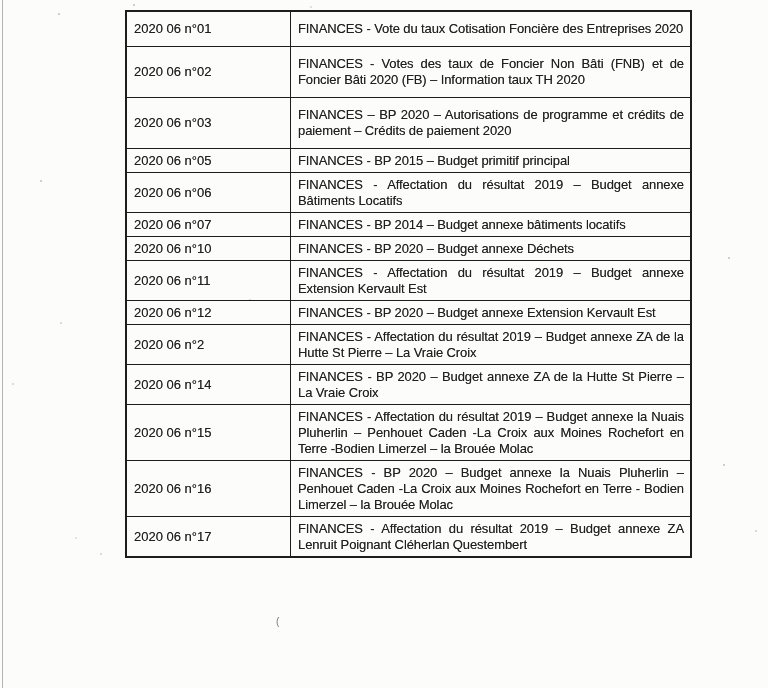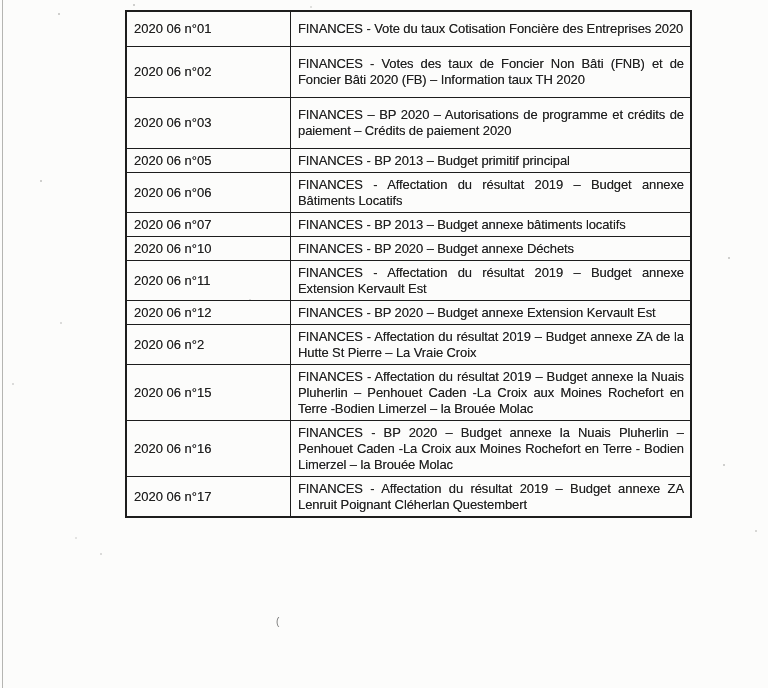--- a/index.html
+++ b/index.html
@@ -119,47 +119,51 @@
         <tr>
           <td class="col-ref">2020 06 n°02</td>
           <td class="col-title">FINANCES - Votes des taux de Foncier Non Bâti (FNB) et de Foncier Bâti 2020 (FB) – Information taux TH 2020</td>
         </tr>
         <tr>
           <td class="col-ref">2020 06 n°03</td>
           <td class="col-title">FINANCES – BP 2020 – Autorisations de programme et crédits de paiement – Crédits de paiement 2020</td>
         </tr>
         <tr>
           <td class="col-ref">2020 06 n°05</td>
-          <td class="col-title">FINANCES - BP 2013 – Budget primitif principal</td>
+          <td class="col-title">FINANCES - BP 2015 – Budget primitif principal</td>
         </tr>
         <tr>
           <td class="col-ref">2020 06 n°06</td>
           <td class="col-title">FINANCES - Affectation du résultat 2019 – Budget annexe Bâtiments Locatifs</td>
         </tr>
         <tr>
           <td class="col-ref">2020 06 n°07</td>
-          <td class="col-title">FINANCES - BP 2013 – Budget annexe bâtiments locatifs</td>
+          <td class="col-title">FINANCES - BP 2014 – Budget annexe bâtiments locatifs</td>
         </tr>
         <tr>
           <td class="col-ref">2020 06 n°10</td>
           <td class="col-title">FINANCES - BP 2020 – Budget annexe Déchets</td>
         </tr>
         <tr>
           <td class="col-ref">2020 06 n°11</td>
           <td class="col-title">FINANCES - Affectation du résultat 2019 – Budget annexe Extension Kervault Est</td>
         </tr>
         <tr>
           <td class="col-ref">2020 06 n°12</td>
           <td class="col-title">FINANCES - BP 2020 – Budget annexe Extension Kervault Est</td>
         </tr>
         <tr>
           <td class="col-ref">2020 06 n°2</td>
           <td class="col-title">FINANCES - Affectation du résultat 2019 – Budget annexe ZA de la Hutte St Pierre – La Vraie Croix</td>
         </tr>
         <tr>
+          <td class="col-ref">2020 06 n°14</td>
+          <td class="col-title">FINANCES - BP 2020 – Budget annexe ZA de la Hutte St Pierre – La Vraie Croix</td>
+        </tr>
+        <tr>
           <td class="col-ref">2020 06 n°15</td>
           <td class="col-title">FINANCES - Affectation du résultat 2019 – Budget annexe la Nuais Pluherlin – Penhouet Caden -La Croix aux Moines Rochefort en Terre -Bodien Limerzel – la Brouée Molac</td>
         </tr>
         <tr>
           <td class="col-ref">2020 06 n°16</td>
           <td class="col-title">FINANCES - BP 2020 – Budget annexe la Nuais Pluherlin – Penhouet Caden -La Croix aux Moines Rochefort en Terre - Bodien Limerzel – la Brouée Molac</td>
         </tr>
         <tr>
           <td class="col-ref">2020 06 n°17</td>
           <td class="col-title">FINANCES - Affectation du résultat 2019 – Budget annexe ZA Lenruit Poignant Cléherlan Questembert</td>

